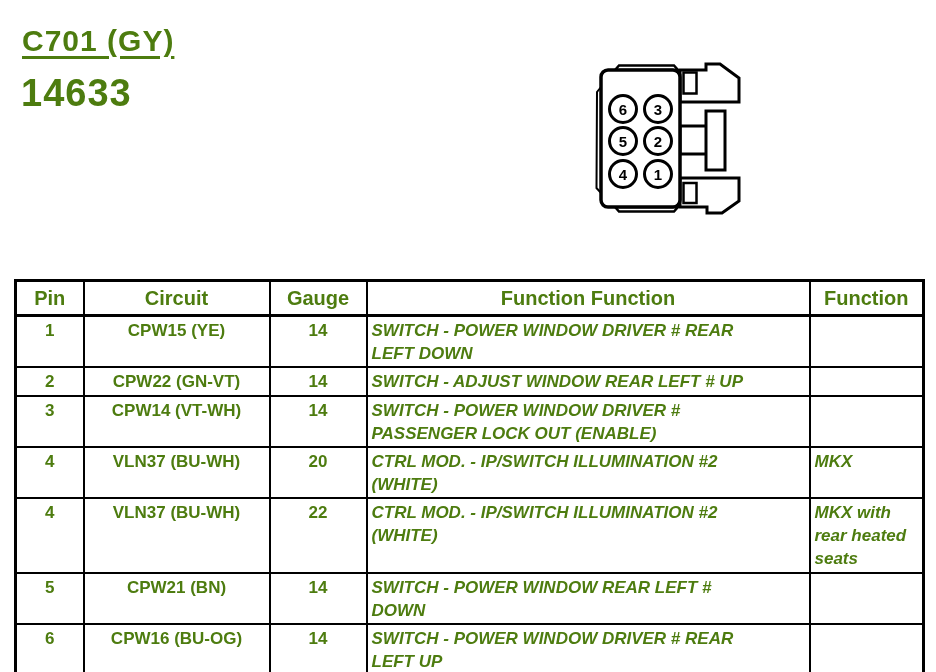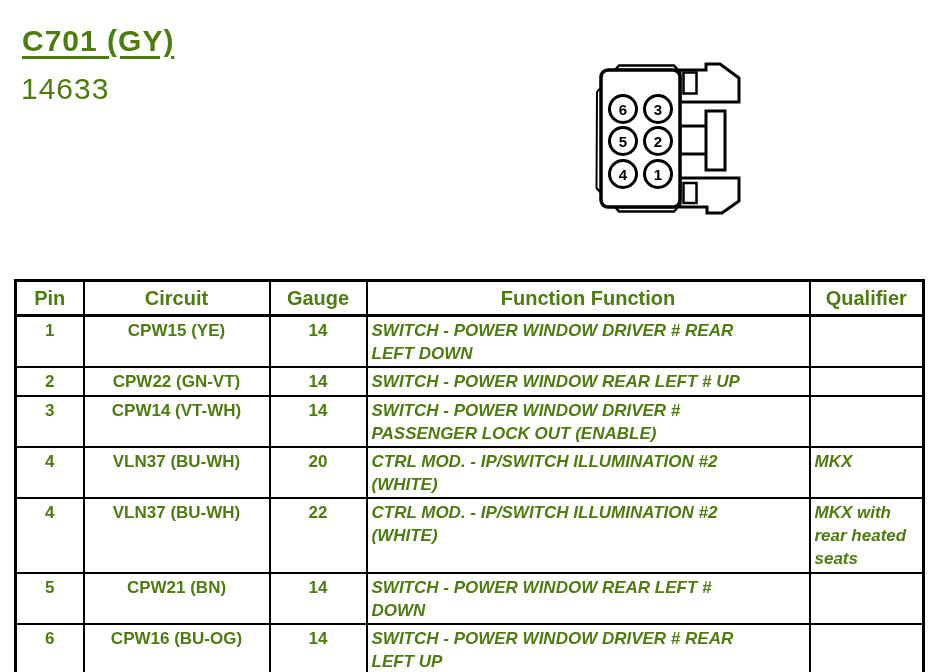--- a/index.html
+++ b/index.html
@@ -8,21 +8,21 @@
     font-family:"Liberation Sans",sans-serif;color:#4d7c0f;overflow:hidden;
   }
   
   .connector-id{
     position:absolute;left:22px;top:24px;
     font-size:30px;font-weight:bold;letter-spacing:1px;
     text-decoration:underline;text-decoration-thickness:3px;text-underline-offset:5px;
   }
   .part-number{
     position:absolute;left:21px;top:72px;
-    font-size:30px;font-weight:normal;letter-spacing:1px;
+    font-size:38px;font-weight:bold;letter-spacing:1px;
   }
   .part-desc{
     position:absolute;left:22px;top:104px;
     font-size:19px;font-weight:bold;line-height:24px;white-space:pre-line;
   }
   
   #connector-svg{position:absolute;left:590px;top:58px;}
   .ink-shape{fill:#ffffff;stroke:#000000;}
   .pin-num{
     font-family:"Liberation Sans",sans-serif;font-size:15px;font-weight:bold;
@@ -95,37 +95,37 @@
         <col style="width:97px">
       <col style="width:443px">
         <col style="width:114px">
     </colgroup>
     <thead>
       <tr style="height:35px">
         <th>Pin</th>
         <th>Circuit</th>
         <th>Gauge</th>
         <th>Function Function</th>
-        <th>Qualifier</th>
+        <th>Function</th>
       </tr>
     </thead>
     <tbody>
       <tr style="height:50px">
         <td class="c">1</td>
         <td class="c">CPW15 (YE)</td>
         <td class="c">14</td>
         <td class="pre">SWITCH - POWER WINDOW DRIVER # REAR
 LEFT DOWN</td>
         <td class="pre"></td>
       </tr>
       <tr style="height:29px">
         <td class="c">2</td>
         <td class="c">CPW22 (GN-VT)</td>
         <td class="c">14</td>
-        <td class="pre">SWITCH - POWER WINDOW REAR LEFT # UP</td>
+        <td class="pre">SWITCH - ADJUST WINDOW REAR LEFT # UP</td>
         <td class="pre"></td>
       </tr>
       <tr style="height:49px">
         <td class="c">3</td>
         <td class="c">CPW14 (VT-WH)</td>
         <td class="c">14</td>
         <td class="pre">SWITCH - POWER WINDOW DRIVER #
 PASSENGER LOCK OUT (ENABLE)</td>
         <td class="pre"></td>
       </tr>

